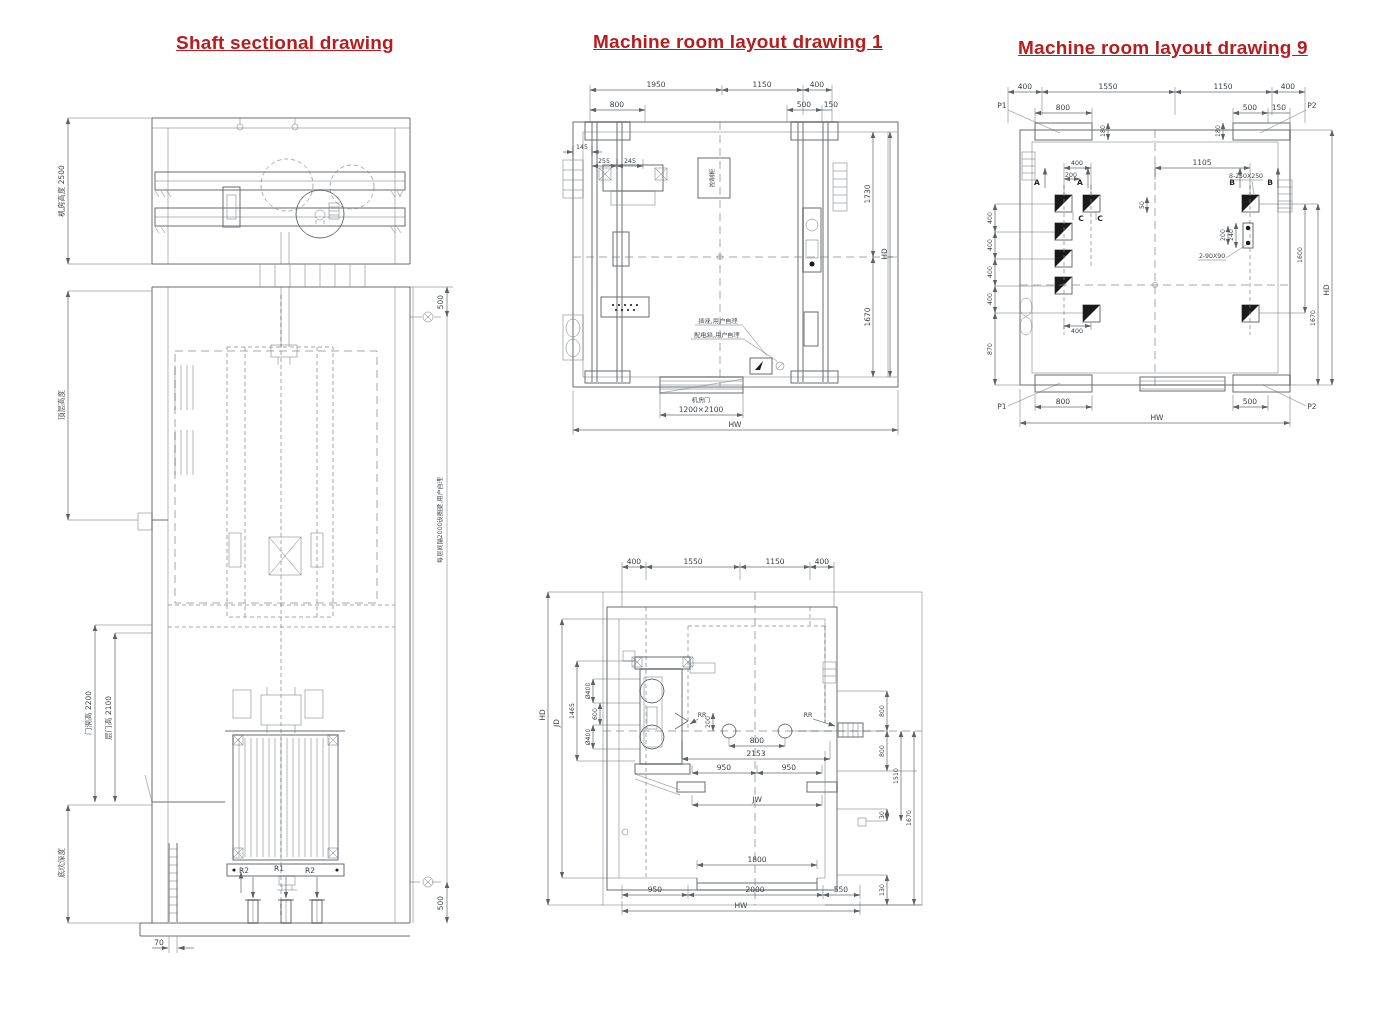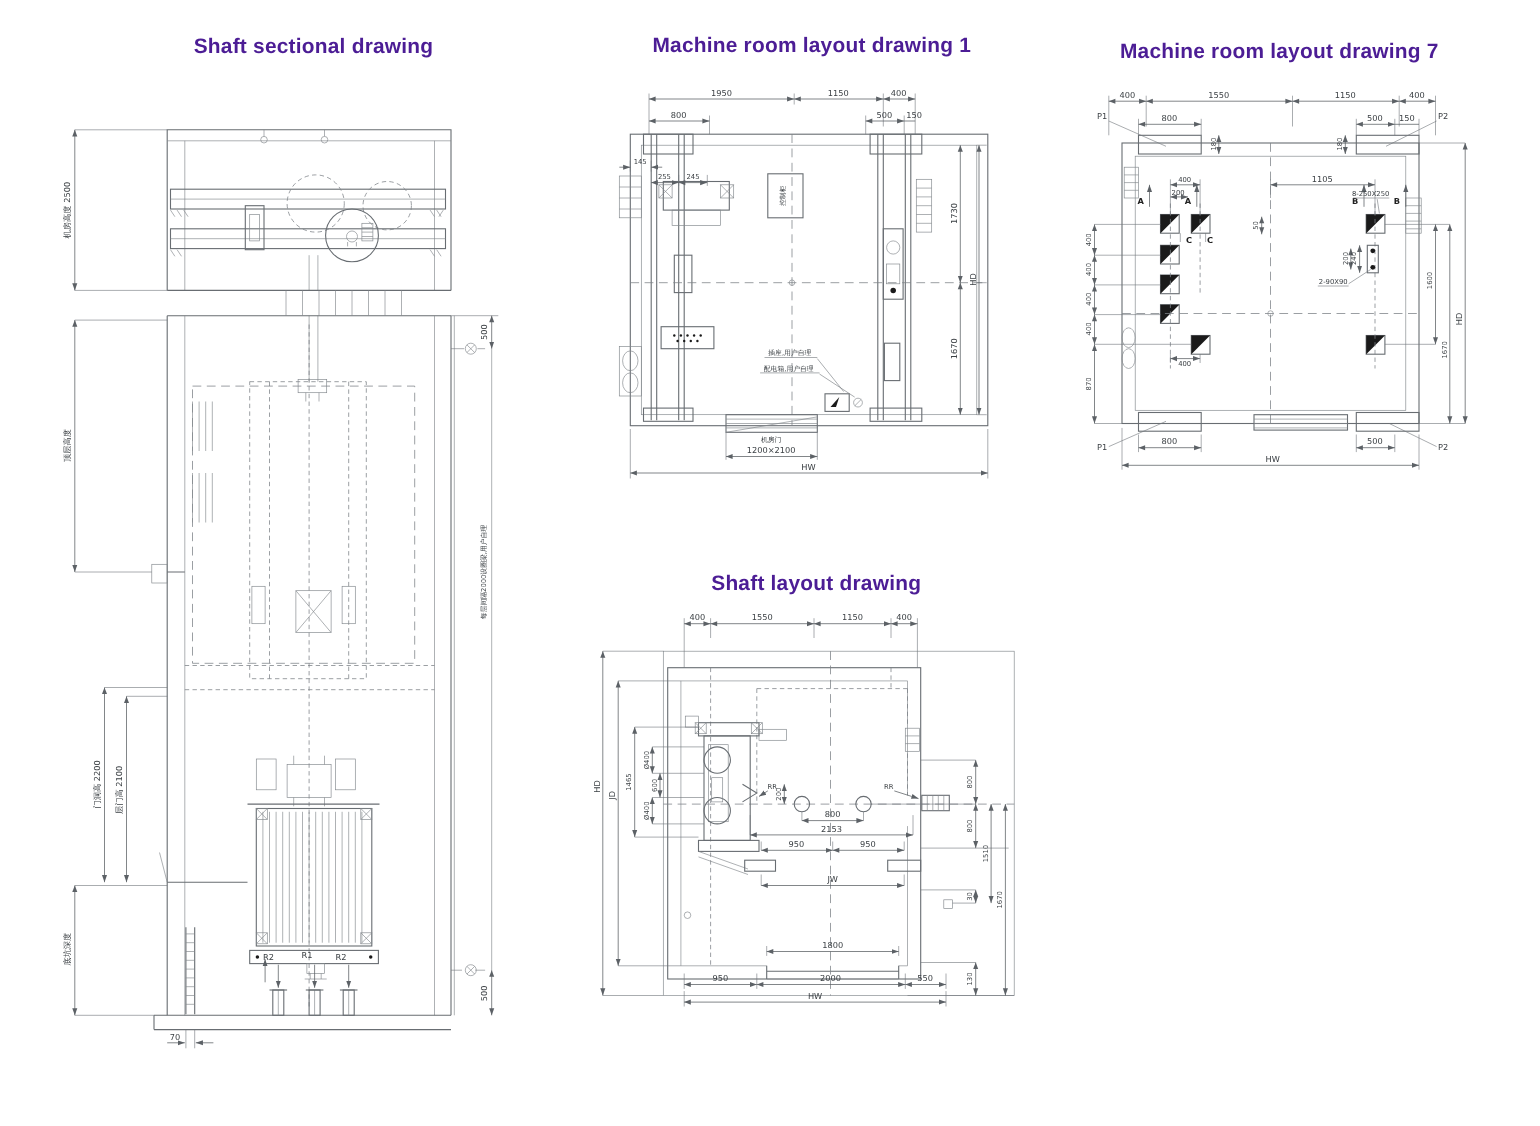--- a/index.html
+++ b/index.html
@@ -1,40 +1,39 @@
 <!DOCTYPE html>
 <html><head>
 <meta charset="utf-8">
 <style>
   html,body { margin:0; padding:0; background:#ffffff; }
   #stage { position:relative; width:1400px; height:1024px; background:#fff;
            font-family:"Liberation Sans","DejaVu Sans",sans-serif; overflow:hidden; }
   .title { position:absolute; width:320px; text-align:center; font-weight:bold;
-           font-size:19px; color:#4c1d95; letter-spacing:0.2px; }
+           font-size:19px; color:#b91c1c; letter-spacing:0.2px;text-decoration:underline; }
   svg { position:absolute; overflow:visible; }
   .ln  { stroke:#686d72; stroke-width:1; fill:none; }
   .lt  { stroke:#83888d; stroke-width:0.6; fill:none; }
   .dsh { stroke:#7d8287; stroke-width:0.7; fill:none; stroke-dasharray:8 5; }
   .ds2 { stroke:#7d8287; stroke-width:0.7; fill:none; stroke-dasharray:4 3; }
   .dim { stroke:#5c6166; stroke-width:0.7; fill:none; }
   .ext { stroke:#71767b; stroke-width:0.55; fill:none; }
   text.dt  { font:7.5px "DejaVu Sans",sans-serif; fill:#3c4145; text-anchor:middle; }
   text.dts { font:6.2px "DejaVu Sans",sans-serif; fill:#3c4145; text-anchor:middle; }
   text.dtb { font:bold 7.5px "DejaVu Sans",sans-serif; fill:#222; text-anchor:middle; }
   .blkdot { fill:#1a1a1a; stroke:none; }
 </style>
 </head>
 <body>
 
 <div id="stage">
 
   <div class="title" style="left:125px; top:32px;">Shaft sectional drawing</div>
   <div class="title" style="left:578px; top:31px;">Machine room layout drawing 1</div>
-  <div class="title" style="left:1003px; top:37px;">Machine room layout drawing 7</div>
-  <div class="title" style="left:582px; top:520px;">Shaft layout drawing</div>
+  <div class="title" style="left:1003px; top:37px;">Machine room layout drawing 9</div>
 
   <svg style="left:55px; top:15px;" width="430" height="1000" viewBox="0 0 430 1000">
     <defs>
       <marker id="ae" markerWidth="8" markerHeight="6" refX="6.5" refY="3" orient="auto" markerUnits="userSpaceOnUse">
         <path d="M0,0.7 L6.5,3 L0,5.3 z" fill="#5c6166"></path>
         </marker>
       <marker id="as" markerWidth="8" markerHeight="6" refX="0.5" refY="3" orient="auto" markerUnits="userSpaceOnUse">
         <path d="M6.5,0.7 L0.5,3 L6.5,5.3 z" fill="#5c6166"></path>
         </marker>
     </defs>

